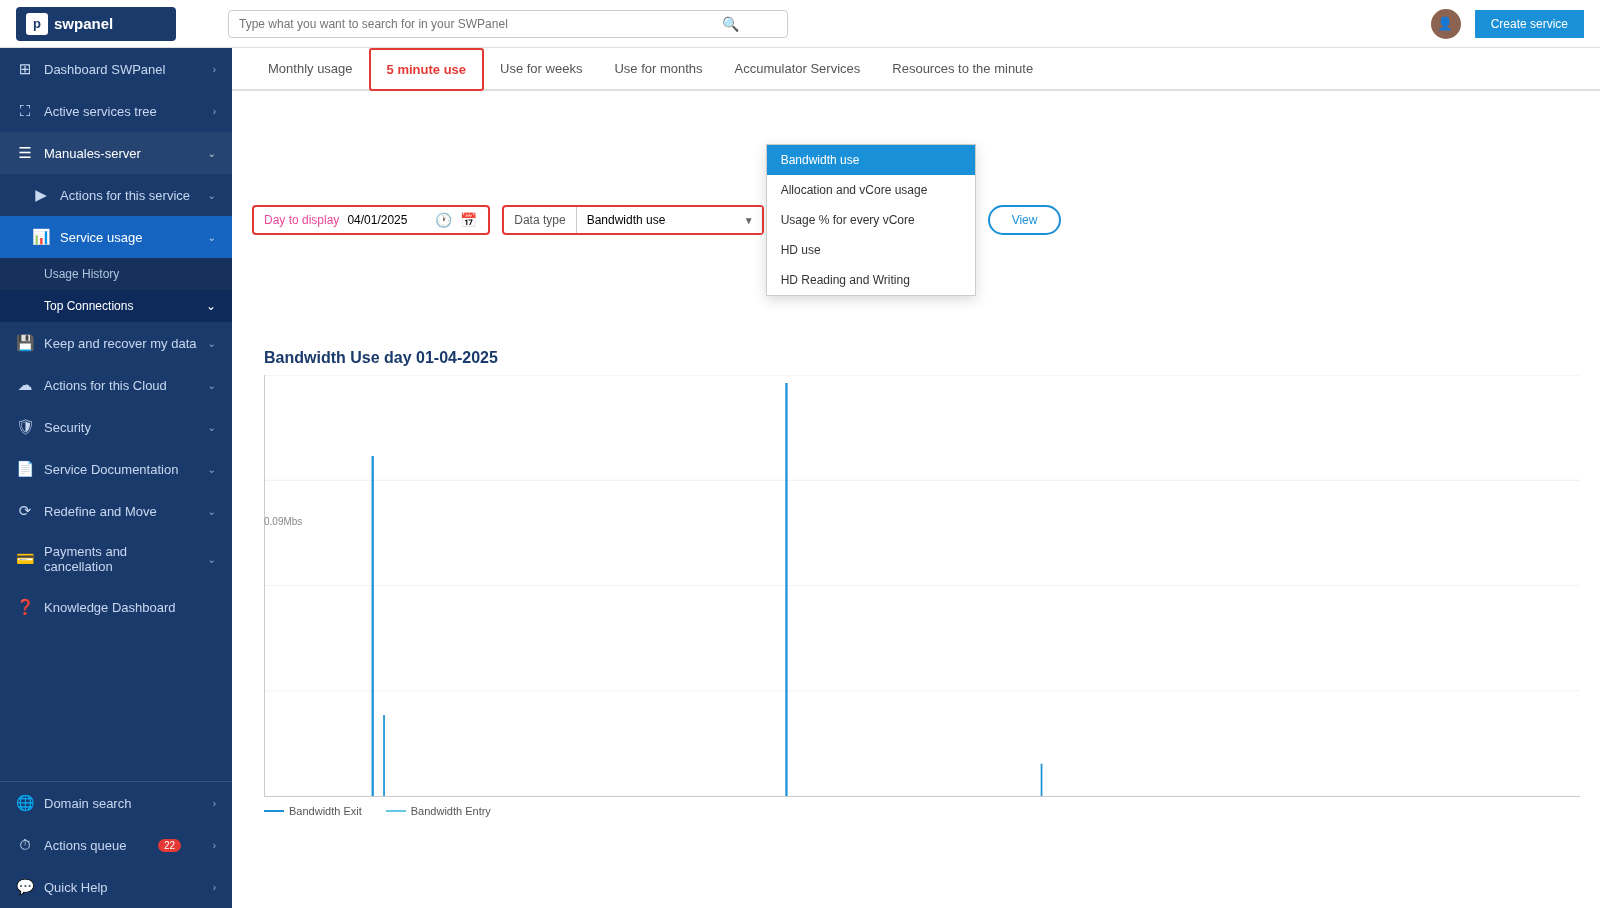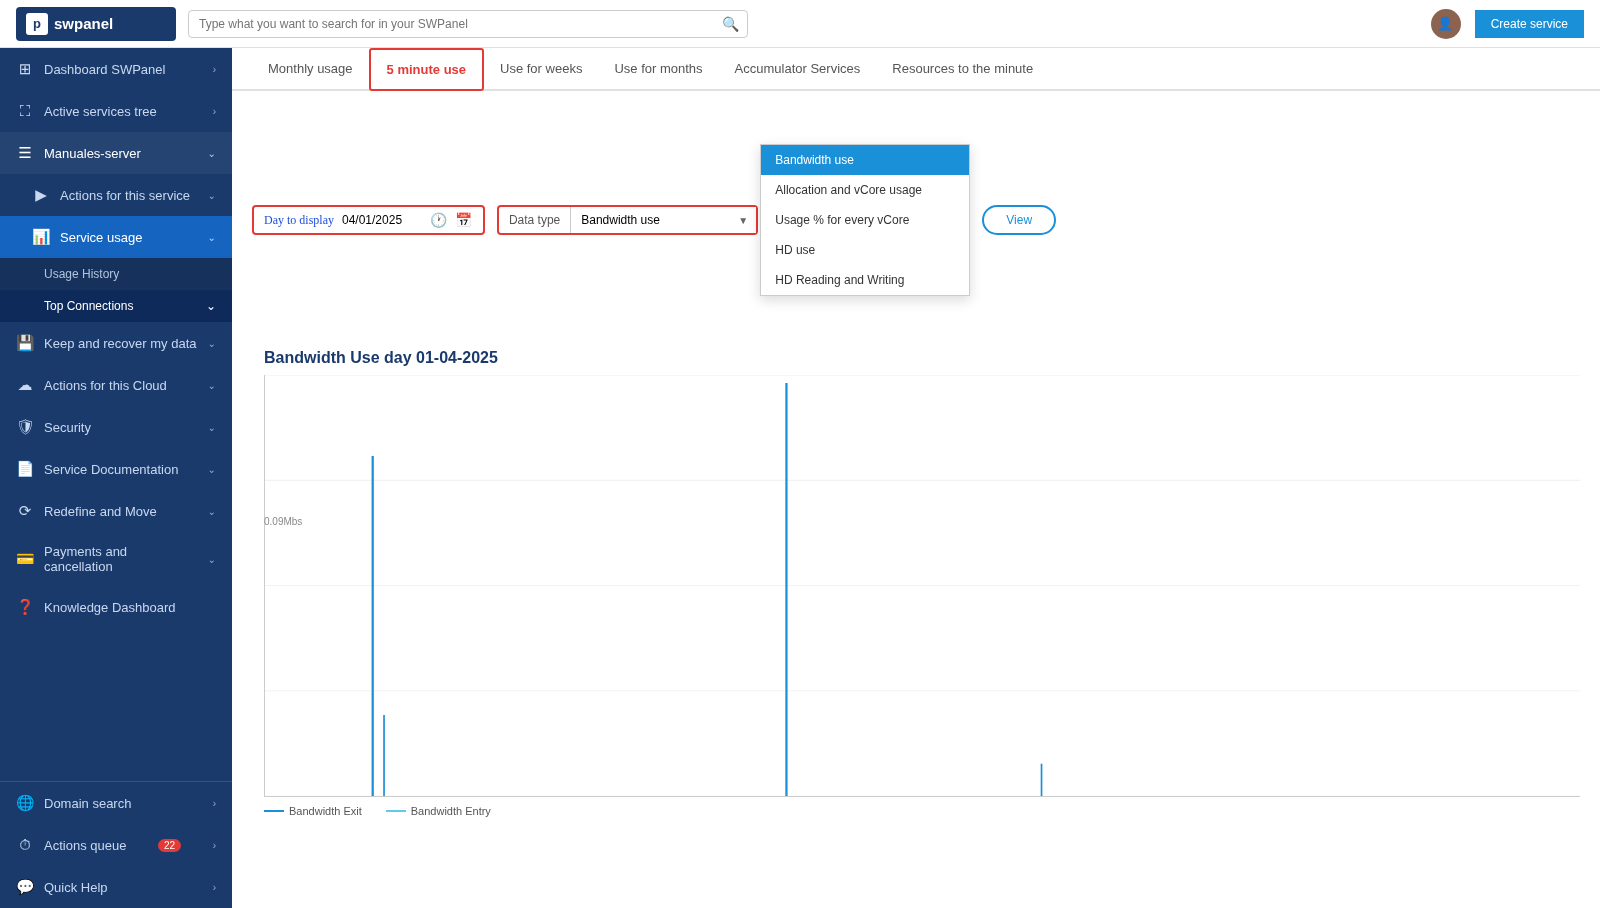--- a/index.html
+++ b/index.html
@@ -45,20 +45,21 @@
       max-width: 560px;
       position: relative;
     }
     .search-bar input {
       width: 100%;
       border: 1px solid #ccc;
       border-radius: 4px;
       padding: 6px 32px 6px 10px;
       font-size: 12px;
       outline: none;
+      margin-left: 40px;
     }
     .search-icon {
       position: absolute;
       right: 8px;
       top: 50%;
       transform: translateY(-50%);
       color: #888;
       font-size: 14px;
     }
     .topbar-right {
@@ -212,23 +213,22 @@
     .day-display-group {
       display: flex;
       align-items: center;
       border: 2px solid #e53935;
       border-radius: 4px;
       padding: 5px 10px;
       gap: 8px;
       font-size: 12px;
     }
     .day-display-group label {
-      color: #1d4ed8;
+      color: #ec4899;
       white-space: nowrap;
-      font-family: Liberation Serif, serif;
     }
     .day-input {
       border: none;
       outline: none;
       font-size: 12px;
       width: 80px;
     }
     .icon-btn {
       background: none;
       border: none;

